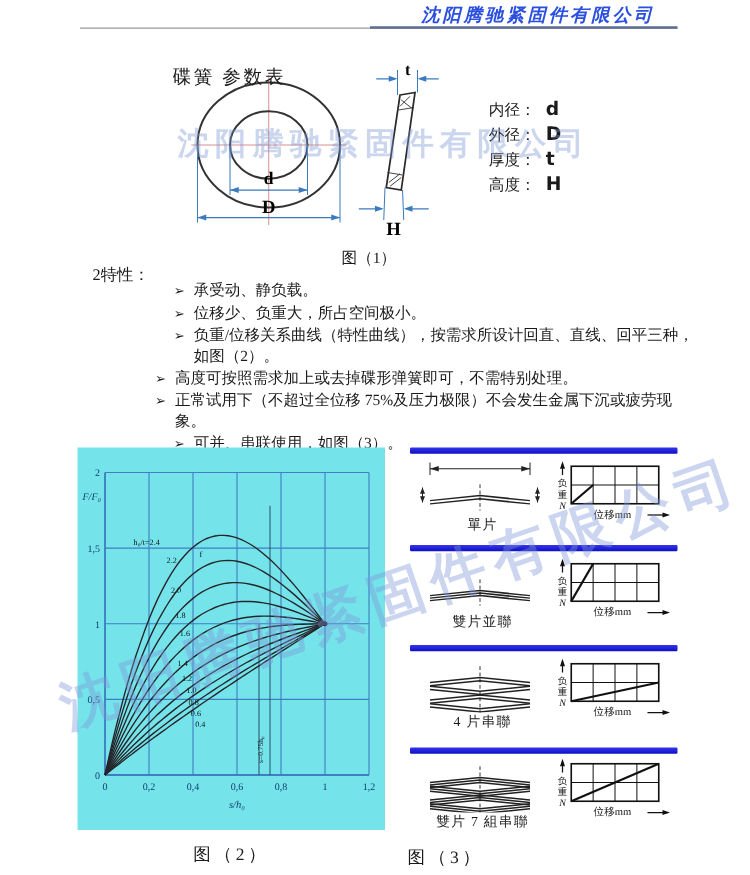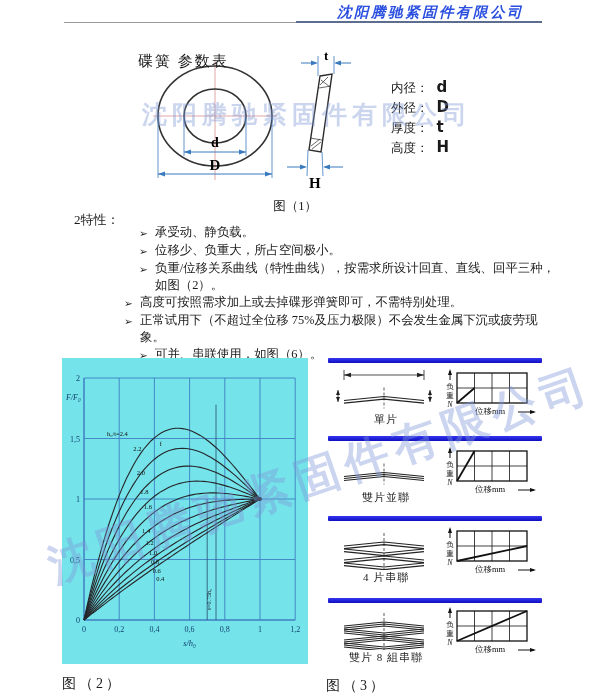--- a/index.html
+++ b/index.html
@@ -16,21 +16,21 @@
   .fig1-params .row{height:20px;font-size:12.5px;}
   .fig1-params .pv{font-family:"DejaVu Sans",sans-serif;font-weight:bold;font-size:15px;margin-left:8px;}
   .fig1-caption{position:absolute;left:130px;top:148px;width:120px;text-align:center;font-size:12.5px;}
   .traits-h{position:absolute;left:74px;top:211px;font-size:13px;}
   .bullets{position:absolute;left:124px;top:224px;width:436px;font-size:12.4px;line-height:17px;}
   .bullet{display:flex;}
   .bullet.ind{margin-left:15px;}
   .bm{flex:0 0 16px;font-family:"DejaVu Sans",sans-serif;font-size:10.5px;padding-top:1px;}
   .bt{flex:1;}
   .fig2{position:absolute;left:62px;top:358px;width:246px;height:306px;background:#74e4ea;}
-  .fig2-caption{position:absolute;left:62px;top:675px;width:246px;text-align:left;font-size:14px;letter-spacing:3px;}
+  .fig2-caption{position:absolute;left:62px;top:675px;width:246px;text-align:center;font-size:14px;letter-spacing:3px;}
   .fig3{position:absolute;left:326px;top:358px;width:220px;height:316px;}
   .fig3 .bar{position:absolute;left:2px;width:214px;height:5px;
              background:linear-gradient(#3535f0,#0f0fc0);border-radius:1px;}
   .f3sec{position:absolute;left:0;width:220px;height:66px;}
   .f3label{position:absolute;font-size:11px;font-weight:normal;letter-spacing:1px;text-align:center;}
   .fig3-caption{position:absolute;left:326px;top:677px;width:220px;text-align:left;font-size:14px;letter-spacing:3px;}
   .wm{position:absolute;font-weight:bold;white-space:nowrap;pointer-events:none;z-index:9;}
   .wm1{left:142px;top:98px;font-size:25px;letter-spacing:5px;color:rgba(125,152,212,0.40);}
   .wm2{left:50px;top:538px;font-size:45px;letter-spacing:7px;color:rgba(125,150,215,0.40);
        transform:rotate(-19deg);transform-origin:left center;}
@@ -129,21 +129,21 @@
     <div class="bullet">
         <span class="bm">➢</span>
         <span class="bt">高度可按照需求加上或去掉碟形弹簧即可，不需特别处理。</span>
       </div>
     <div class="bullet">
         <span class="bm">➢</span>
         <span class="bt">正常试用下（不超过全位移 75%及压力极限）不会发生金属下沉或疲劳现象。</span>
       </div>
     <div class="bullet ind">
         <span class="bm">➢</span>
-        <span class="bt">可并、串联使用，如图（6）。</span>
+        <span class="bt">可并、串联使用，如图（3）。</span>
       </div>
   </div>
 
   <div class="fig2">
     <svg id="fig2-svg" width="246" height="306">
         <line x1="22" y1="262" x2="22" y2="20" stroke="#3f7ec2" stroke-width="1.5"></line>
         <text x="22" y="274" text-anchor="middle" font-size="8" fill="#13406e">0</text>
         <line x1="57.2" y1="262" x2="57.2" y2="20" stroke="#3f7ec2" stroke-width="0.9"></line>
         <text x="57.2" y="274" text-anchor="middle" font-size="8" fill="#13406e">0,2</text>
         <line x1="92.4" y1="262" x2="92.4" y2="20" stroke="#3f7ec2" stroke-width="0.9"></line>
@@ -303,21 +303,21 @@
           <path d="M16,25 L56,29 L96,25" fill="none" stroke="#222" stroke-width="1.2"></path>
           <path d="M16,27 L56,31 L96,27" fill="none" stroke="#222" stroke-width="1.2"></path>
           <path d="M16,29 L56,33 L96,29" fill="none" stroke="#222" stroke-width="1.2"></path>
           <path d="M16,36 L56,32 L96,36" fill="none" stroke="#222" stroke-width="1.2"></path>
           <path d="M16,38 L56,34 L96,38" fill="none" stroke="#222" stroke-width="1.2"></path>
           <path d="M16,40 L56,36 L96,40" fill="none" stroke="#222" stroke-width="1.2"></path>
           <path d="M16,39 L56,43 L96,39" fill="none" stroke="#222" stroke-width="1.2"></path>
           <path d="M16,41 L56,45 L96,41" fill="none" stroke="#222" stroke-width="1.2"></path>
           <path d="M16,43 L56,47 L96,43" fill="none" stroke="#222" stroke-width="1.2"></path>
         </svg>
-        <div class="f3label" style="left: 2px; top: 46px; width: 116px;">雙片 8 組串聯</div>
+        <div class="f3label" style="left: 2px; top: 46px; width: 116px;">雙片 7 組串聯</div>
         <svg width="100" height="52" style="position: absolute; left: 118px; top: 2px;">
           <rect x="13" y="5" width="70" height="30" fill="none" stroke="#111" stroke-width="1.3"></rect>
           <line x1="30.5" y1="5" x2="30.5" y2="35" stroke="#111" stroke-width="0.8"></line>
           <line x1="48" y1="5" x2="48" y2="35" stroke="#111" stroke-width="0.8"></line>
           <line x1="65.5" y1="5" x2="65.5" y2="35" stroke="#111" stroke-width="0.8"></line>
           <line x1="13" y1="20" x2="83" y2="20" stroke="#111" stroke-width="0.8"></line>
           <line x1="6" y1="12" x2="6" y2="3" stroke="#111" stroke-width="1"></line>
           <polygon points="6,1 4,7 8,7" fill="#111"></polygon>
           <text x="6" y="21" text-anchor="middle" font-size="7.5" fill="#111">负</text>
           <text x="6" y="30" text-anchor="middle" font-size="7.5" fill="#111">重</text>

